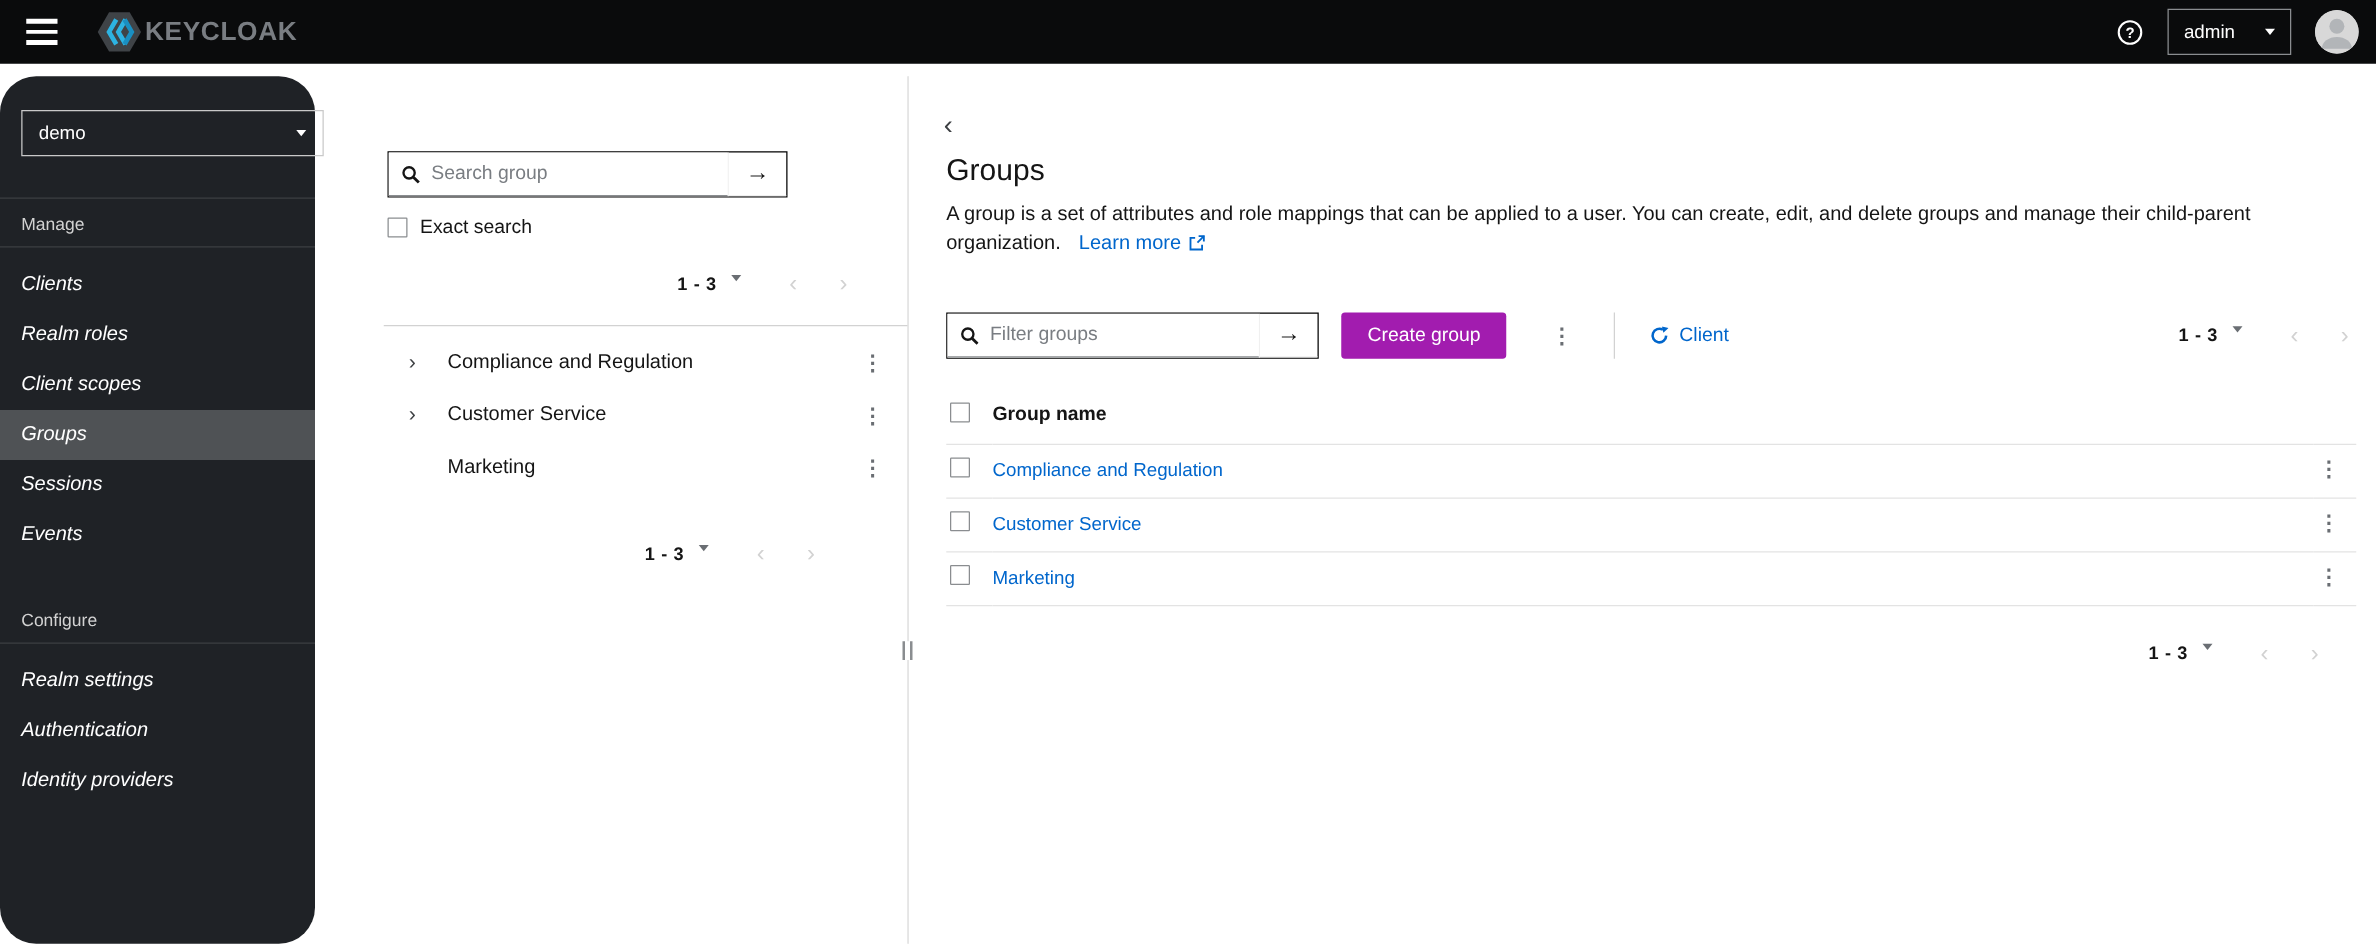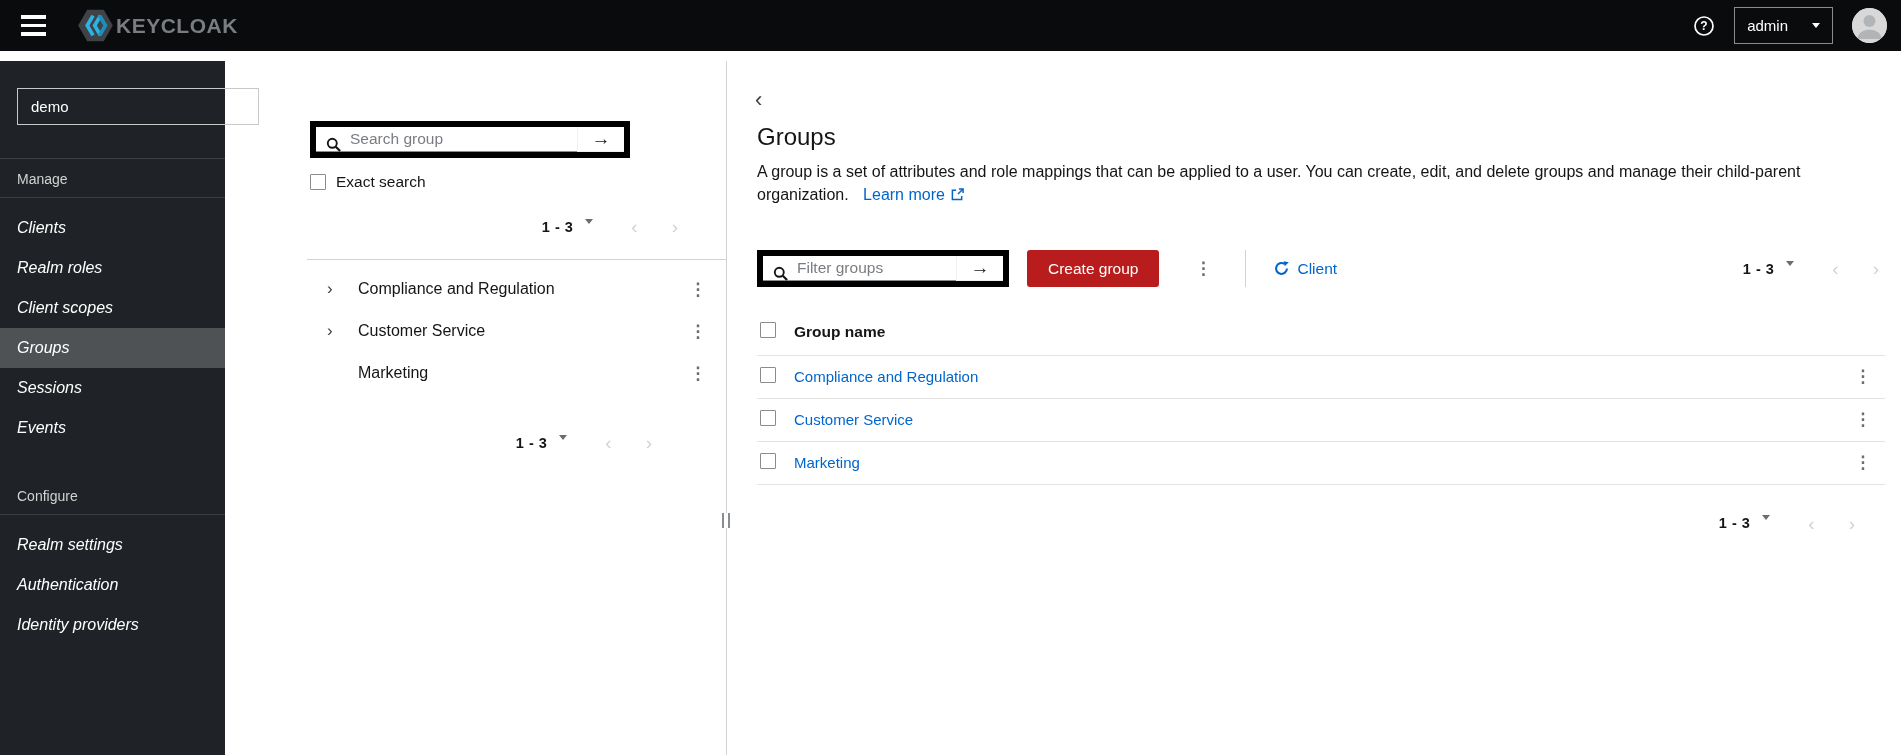--- a/index.html
+++ b/index.html
@@ -27,22 +27,23 @@
   .avatar { width: 35px; height: 35px; border-radius: 50%; overflow: hidden; background: #d8d8d8; }
 
   .caret {
     display: inline-block; width: 0; height: 0;
     border-left: 4.5px solid transparent; border-right: 4.5px solid transparent;
     border-top: 5.5px solid currentColor;
   }
 
   
   .sidebar {
-    position: absolute; top: 61px; left: 0; bottom: 0; width: 225px;
+    position: absolute; top: 61px; left: 0; bottom: 0; width: 252px;
     background: #1f2226;
+    border-radius: 29px;
   }
   .realm-block { padding: 27px 0 33px 17px; }
   .realm-selector {
     width: 242px; height: 37px; border: 1px solid #c9c9c9; color: #fff;
     display: flex; align-items: center; font-size: 15px; padding: 0 13px;
   }
   .realm-selector .caret { margin-left: auto; color: #fff; }
   .side-divider { height: 1px; background: #3c3f42; }
   .nav-title { padding: 12px 17px 10px; font-size: 14px; color: #d2d2d2; }
   .nav-title.configure { margin-top: 28px; }
@@ -52,24 +53,24 @@
   }
   .nav-list li.current { background: #4f5255; }
 
   
   .tree-panel {
     position: absolute; top: 61px; left: 283px; bottom: 0; width: 444px;
     background: #fff; border-right: 1px solid #d2d2d2;
   }
   .tree-search-row { padding: 60px 0 0 27px; }
   .search-control {
-    display: flex; height: 37px; border: 6px solid #000000; background: #fff; align-items: stretch;
+    display: flex; height: 37px; border: 1px solid #000000; background: #fff; align-items: stretch;
   }
   .search-control.tree-search { width: 320px; }
-  .search-control.filter { width: 252px; }
+  .search-control.filter { width: 298px; }
   .search-input-wrap { position: relative; flex: 1; display: flex; }
   .search-icon-wrap { position: absolute; left: 10px; top: 10px; pointer-events: none; }
   .search-control input {
     flex: 1; width: 100%; border: none; outline: none; border-bottom: 1px solid #8a8d90;
     padding: 0 8px 0 34px; font-size: 15.5px; color: #151515;
   }
   .search-control input::placeholder { color: #797d82; opacity: 1; }
   .search-go {
     width: 47px; border-left: 1px solid #f0f0f0; border-bottom: 1px solid #f0f0f0;
     font-size: 19px; color: #151515; display: flex; align-items: center; justify-content: center;
@@ -113,21 +114,21 @@
   .back-btn { font-size: 22px; color: #3c3f42; line-height: 1; display: block; margin: 0 0 12px -2px; }
   .page-title { font-size: 24px; font-weight: 400; color: #151515; margin: 4px 0 9px; }
   .desc { font-size: 16px; line-height: 23px; max-width: 1105px; margin-bottom: 44px; }
   .learn-more {
     color: #0066cc; text-decoration: none; margin-left: 10px;
     display: inline-flex; align-items: center; gap: 6px; cursor: pointer;
   }
 
   .toolbar { display: flex; align-items: center; height: 37px; margin-bottom: 23px; }
   .primary-btn {
-    margin-left: 18px; height: 37px; padding: 0 21px; background: #b91c1c; color: #fff;
+    margin-left: 18px; height: 37px; padding: 0 21px; background: #a21caf; color: #fff;
     font-size: 15.5px; border-radius: 3px;
   }
   .toolbar .kebab { margin: 0 30px 0 32px; }
   .vdiv { width: 1px; height: 37px; background: #d2d2d2; margin-right: 28px; }
   .refresh-btn { display: flex; align-items: center; gap: 8px; color: #0066cc; font-size: 15.5px; }
   .toolbar-pag { margin-left: auto; margin-right: 2px; }
 
   .groups-table { width: 100%; border-collapse: collapse; }
   .groups-table th, .groups-table td { border-bottom: 1px solid #e3e3e3; text-align: left; }
   .groups-table thead tr { height: 45px; }

